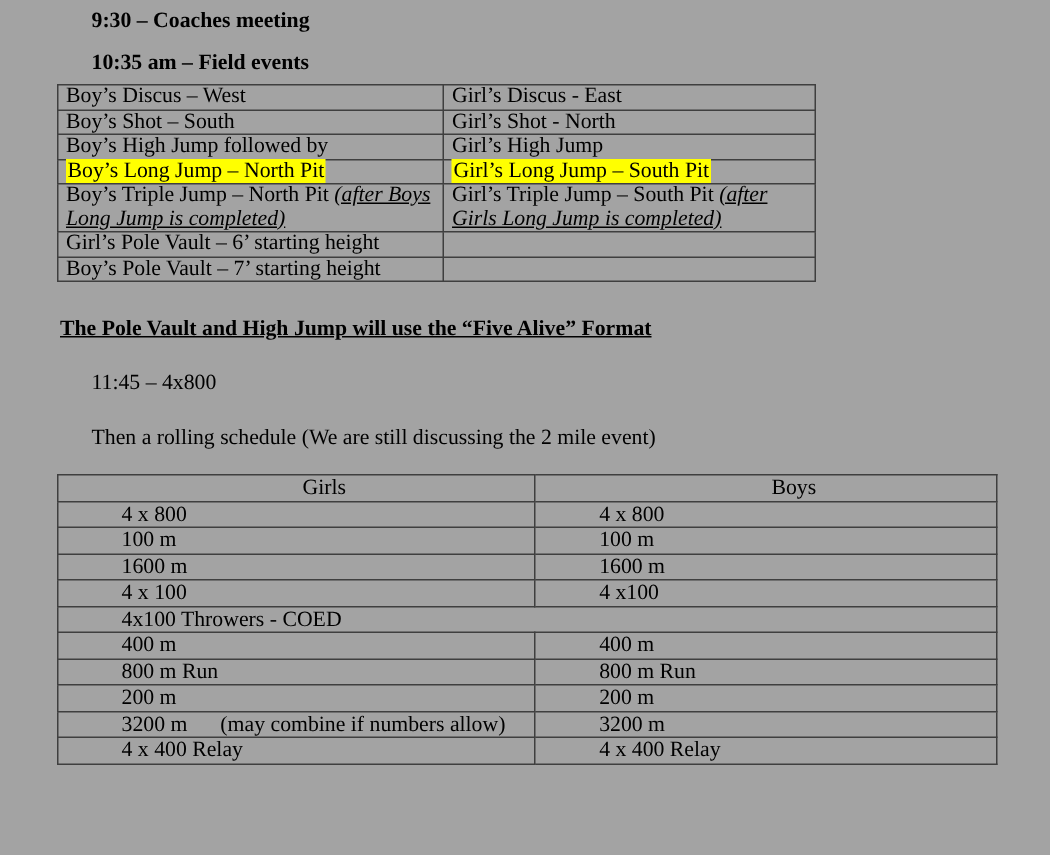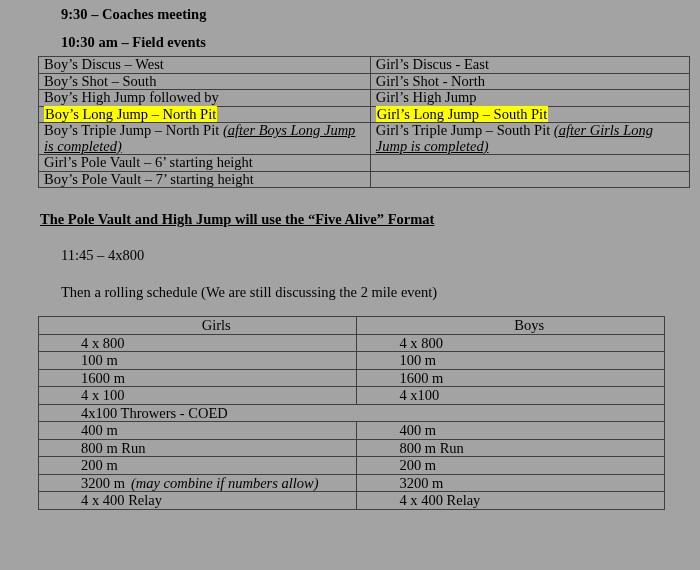--- a/index.html
+++ b/index.html
@@ -17,46 +17,46 @@
   .bold { font-weight: bold; }
   .h1 { left: 61px; top: 6px; }
   .h2 { left: 61px; top: 34px; }
   .five-alive { left: 40px; top: 211px; font-weight: bold; text-decoration: underline; }
   .time-line { left: 61px; top: 247px; }
   .rolling-line { left: 61px; top: 284px; }
 
   table { border-collapse: collapse; table-layout: fixed; }
   td { border: 1px solid #3f3f3f; padding: 0 5px; vertical-align: top; overflow: visible; }
 
-  .t1 { position: absolute; left: 38px; top: 56px; width: 652px; padding-left: 10px; }
+  .t1 { position: absolute; left: 38px; top: 56px; width: 506px; padding-left: 10px; }
   .t1 td { line-height: 15.5px; }
   .t1 tr { height: 16px; }
   .t1 .col-l { width: 51%; }
   .t1 .col-r { width: 49%; }
   .t1 tr.dbl { height: 32px; }
   .t1 td { white-space: normal; }
 
   .t2 { position: absolute; left: 38px; top: 316px; width: 627px; }
   .t2 tr { height: 17.4px; }
   .t2 td { line-height: 16.5px; padding-left: 42px; }
   .t2 .col-l { width: 51%; }
   .t2 .col-r { width: 49%; }
   .t2 .hdr td { text-align: center; }
 
   .hl { background: var(--hl, #ffff00); padding: 0 1px; }
   .note-seg { font-style: italic; text-decoration: underline; }
-  .inline-note { font-style: italic; margin-left: 6px; }
+  .inline-note { margin-left: 22px; }
 </style>
 </head>
 <body>
 
 <div class="doc">
 
   <p class="abs bold h1">9:30 – Coaches meeting</p>
-  <p class="abs bold h2">10:30 am – Field events</p>
+  <p class="abs bold h2">10:35 am – Field events</p>
 
   <table class="t1">
     <tbody>
         <tr>
       <td class="col-l">Boy’s Discus – West</td>
       <td class="col-r">Girl’s Discus - East</td>
     </tr>
     <tr>
       <td class="col-l">Boy’s Shot – South</td>
       <td class="col-r">Girl’s Shot - North</td>

